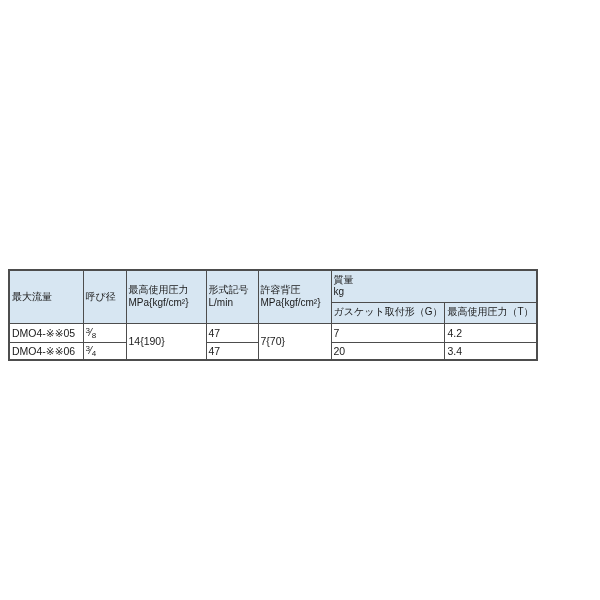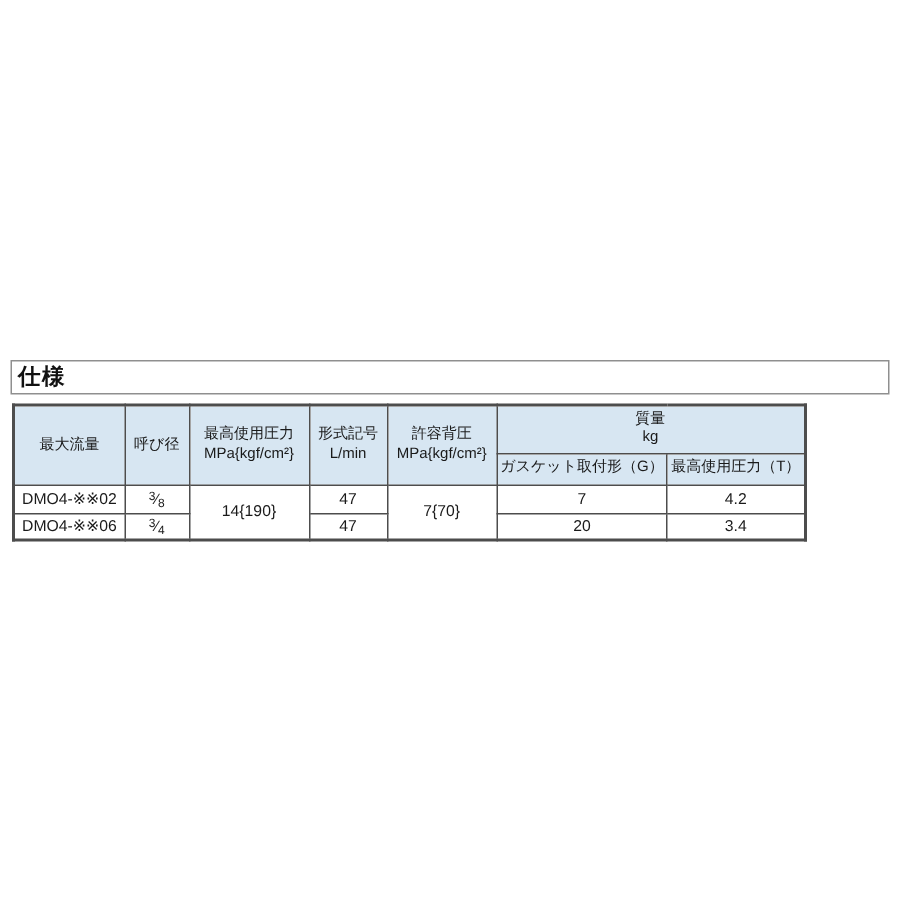--- a/index.html
+++ b/index.html
@@ -35,21 +35,21 @@
   }
   table.spec {
     position: absolute;
     left: 8px; top: 269px;
     border-collapse: collapse;
     table-layout: fixed;
     border: 2px solid #4d4d4d;
   }
   table.spec th, table.spec td {
     border: 1px solid #4d4d4d;
-    text-align: center;
+    text-align: left;
     vertical-align: middle;
     padding: 0 2px;
     overflow: hidden;
     white-space: nowrap;
   }
   table.spec th {
     background: #d7e6f2;
     font-weight: normal;
     font-size: 10px;
     line-height: 1.25;
@@ -67,23 +67,20 @@
   tr.data-row2 { height: 18px; }
   .frac .num { font-size: 8px; vertical-align: 3px; }
   .frac .den { font-size: 8px; vertical-align: -2px; }
   .frac .fsl { font-size: 10px; }
 </style>
 </head>
 <body>
 
 <div class="page">
 
-  <div class="title-box">
-    <span class="title-text">仕様</span>
-  </div>
 
   <table class="spec">
     <colgroup>
       <col style="width:74px">
       <col style="width:43px">
       <col style="width:80px">
       <col style="width:52px">
       <col style="width:73px">
       <col style="width:88px">
       <col style="width:88px">
@@ -107,21 +104,21 @@
         <th colspan="2">
           <span class="hline">質量</span>
           <span class="hline">kg</span>
         </th>
       </tr>
       <tr class="hdr-sub">
         <th>ガスケット取付形（G）</th>
         <th>最高使用圧力（T）</th>
       </tr>
       <tr class="data-row1">
-        <td>DMO4-※※02</td>
+        <td>DMO4-※※05</td>
         <td>
           <span class="frac"><sup class="num">3</sup><span class="fsl">⁄</span><sub class="den">8</sub></span>
         </td>
         <td rowspan="2">14{190}</td>
         <td>47</td>
         <td rowspan="2">7{70}</td>
         <td>7</td>
         <td>4.2</td>
       </tr>
       <tr class="data-row2">

